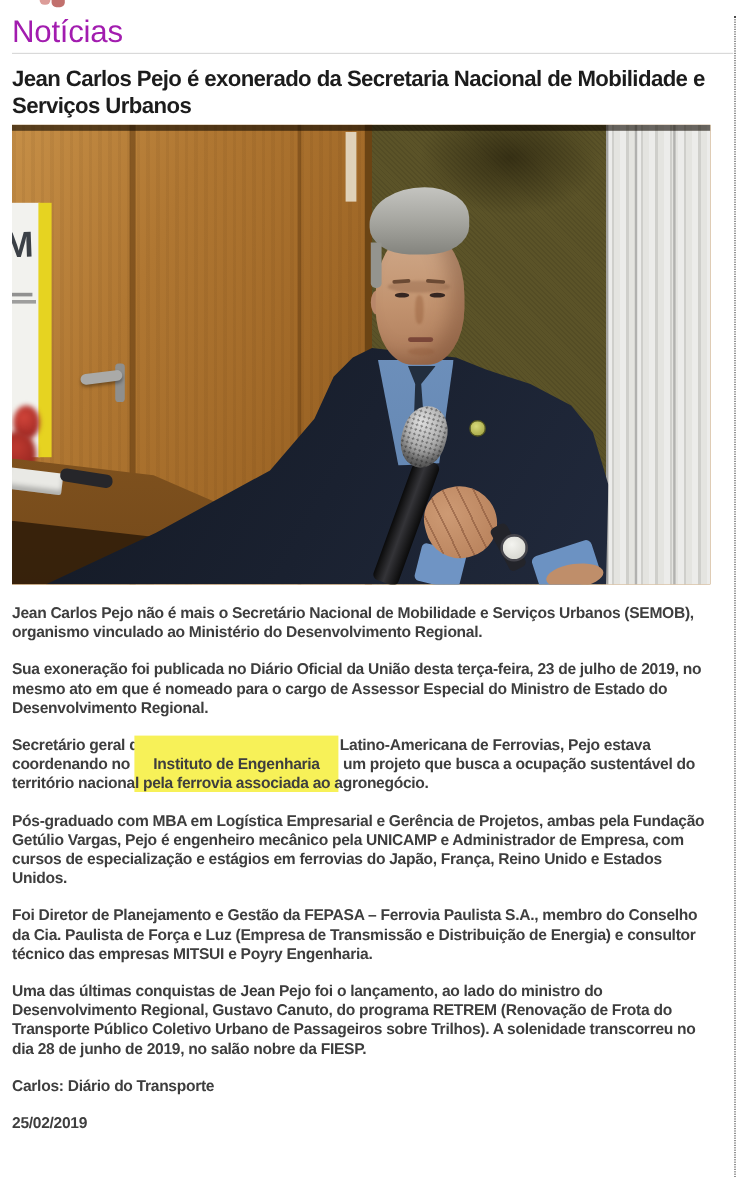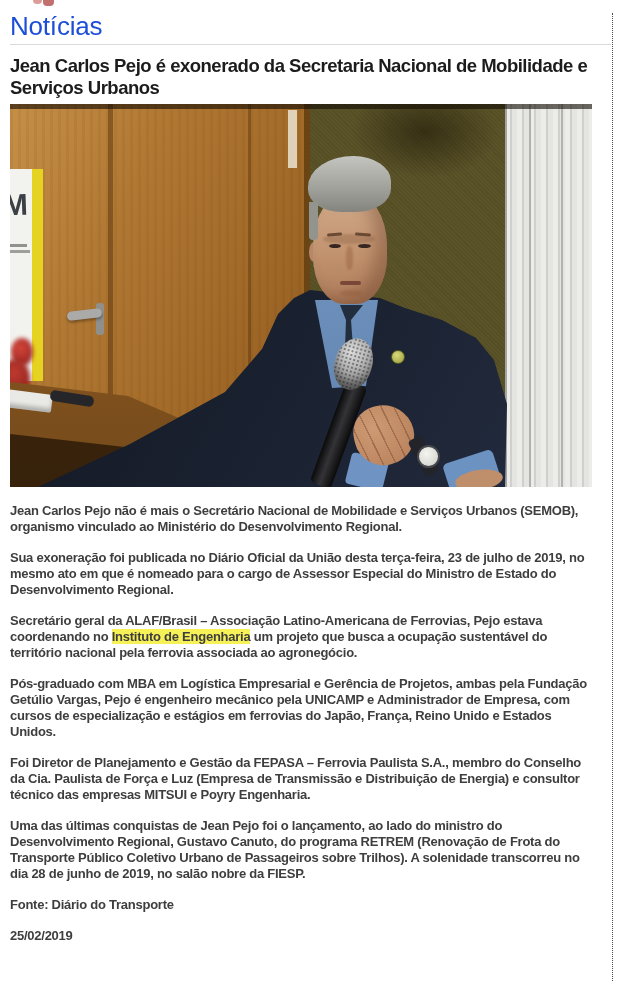--- a/index.html
+++ b/index.html
@@ -6,21 +6,21 @@
             font-family:"Liberation Sans",sans-serif;}
   .page{position:relative;width:622px;height:981px;background:#fff;}
   .dotted-border{position:absolute;left:612px;top:13px;height:968px;width:0;
                  border-right:1px dotted #4a4a4a;}
   .frag{position:absolute;border-radius:0 0 4px 4px;}
   .frag.a{left:33px;top:0;width:9px;height:4px;background:rgba(186,60,52,.5);}
   .frag.b{left:43px;top:0;width:11px;height:6px;background:rgba(160,35,30,.65);}
 
   .content{position:absolute;left:10px;top:0;width:582px;}
   .section-title{margin:12px 0 4px;font-size:26px;line-height:28px;font-weight:400;
-                 color:#1d4ed8;letter-spacing:-0.2px;}
+                 color:#a21caf;letter-spacing:-0.2px;}
   .rule{border:0;border-top:1px solid #d9d9d9;width:601px;margin:0;}
   .headline{margin:10px 0 0;font-size:18.5px;line-height:22px;font-weight:bold;
             color:#1c1c1c;letter-spacing:-0.5px;}
 
   
   .photo{position:relative;width:582px;height:383px;margin-top:5px;overflow:hidden;
          background:#a9722f;}
   .photo *{position:absolute;}
   .ph-wood{left:0;top:0;width:300px;height:383px;
     background:linear-gradient(115deg,#c68f47 0%,#b07732 35%,#a06827 70%,#8d5a20 100%);}
@@ -125,21 +125,21 @@
     background:#bf8e6a;transform:rotate(-8deg);}
   .ph-watch-strap{left:406px;top:332px;width:15px;height:40px;background:#23242a;
     border-radius:4px;transform:rotate(-28deg);}
   .ph-watch-face{left:407px;top:341px;width:19px;height:19px;border-radius:50%;
     background:radial-gradient(circle at 40% 35%,#f4f4f0,#cfcfc8);border:2px solid #45454c;}
 
   
   .body-text{margin-top:16px;width:582px;font-size:13px;line-height:16px;
     letter-spacing:-0.25px;color:#3e3e3e;}
   .body-text p{margin:0 0 15px;font-weight:bold;}
-  mark.hl{background:#f7f158;color:#3e3e3e;padding:0;}
+  mark.hl{background:#f7f158;color:#3e3e3e;padding:16px;}
   .date{margin:0;}
 </style>
 </head>
 <body>
 
 <div class="page">
 
   <div class="frag a"></div>
   <div class="frag b"></div>
   <div class="dotted-border"></div>
@@ -214,18 +214,18 @@
       <div class="ph-watch-face"></div>
     </div>
 
     <div class="body-text">
       <p>Jean Carlos Pejo não é mais o Secretário Nacional de Mobilidade e Serviços Urbanos (SEMOB), organismo vinculado ao Ministério do Desenvolvimento Regional.</p>
       <p>Sua exoneração foi publicada no Diário Oficial da União desta terça-feira, 23 de julho de 2019, no mesmo ato em que é nomeado para o cargo de Assessor Especial do Ministro de Estado do Desenvolvimento Regional.</p>
       <p><span>Secretário geral da ALAF/Brasil – Associação Latino-Americana de Ferrovias, Pejo estava coordenando no </span><mark class="hl">Instituto de Engenharia</mark><span> um projeto que busca a ocupação sustentável do território nacional pela ferrovia associada ao agronegócio.</span></p>
       <p>Pós-graduado com MBA em Logística Empresarial e Gerência de Projetos, ambas pela Fundação Getúlio Vargas, Pejo é engenheiro mecânico pela UNICAMP e Administrador de Empresa, com cursos de especialização e estágios em ferrovias do Japão, França, Reino Unido e Estados Unidos.</p>
       <p>Foi Diretor de Planejamento e Gestão da FEPASA – Ferrovia Paulista S.A., membro do Conselho da Cia. Paulista de Força e Luz (Empresa de Transmissão e Distribuição de Energia) e consultor técnico das empresas MITSUI e Poyry Engenharia.</p>
       <p>Uma das últimas conquistas de Jean Pejo foi o lançamento, ao lado do ministro do Desenvolvimento Regional, Gustavo Canuto, do programa RETREM (Renovação de Frota do Transporte Público Coletivo Urbano de Passageiros sobre Trilhos). A solenidade transcorreu no dia 28 de junho de 2019, no salão nobre da FIESP.</p>
-      <p class="fonte">Fonte: Diário do Transporte</p>
+      <p class="fonte">Carlos: Diário do Transporte</p>
       <p class="date">25/02/2019</p>
     </div>
 
   </div>
 </div>
 
 </body></html>

